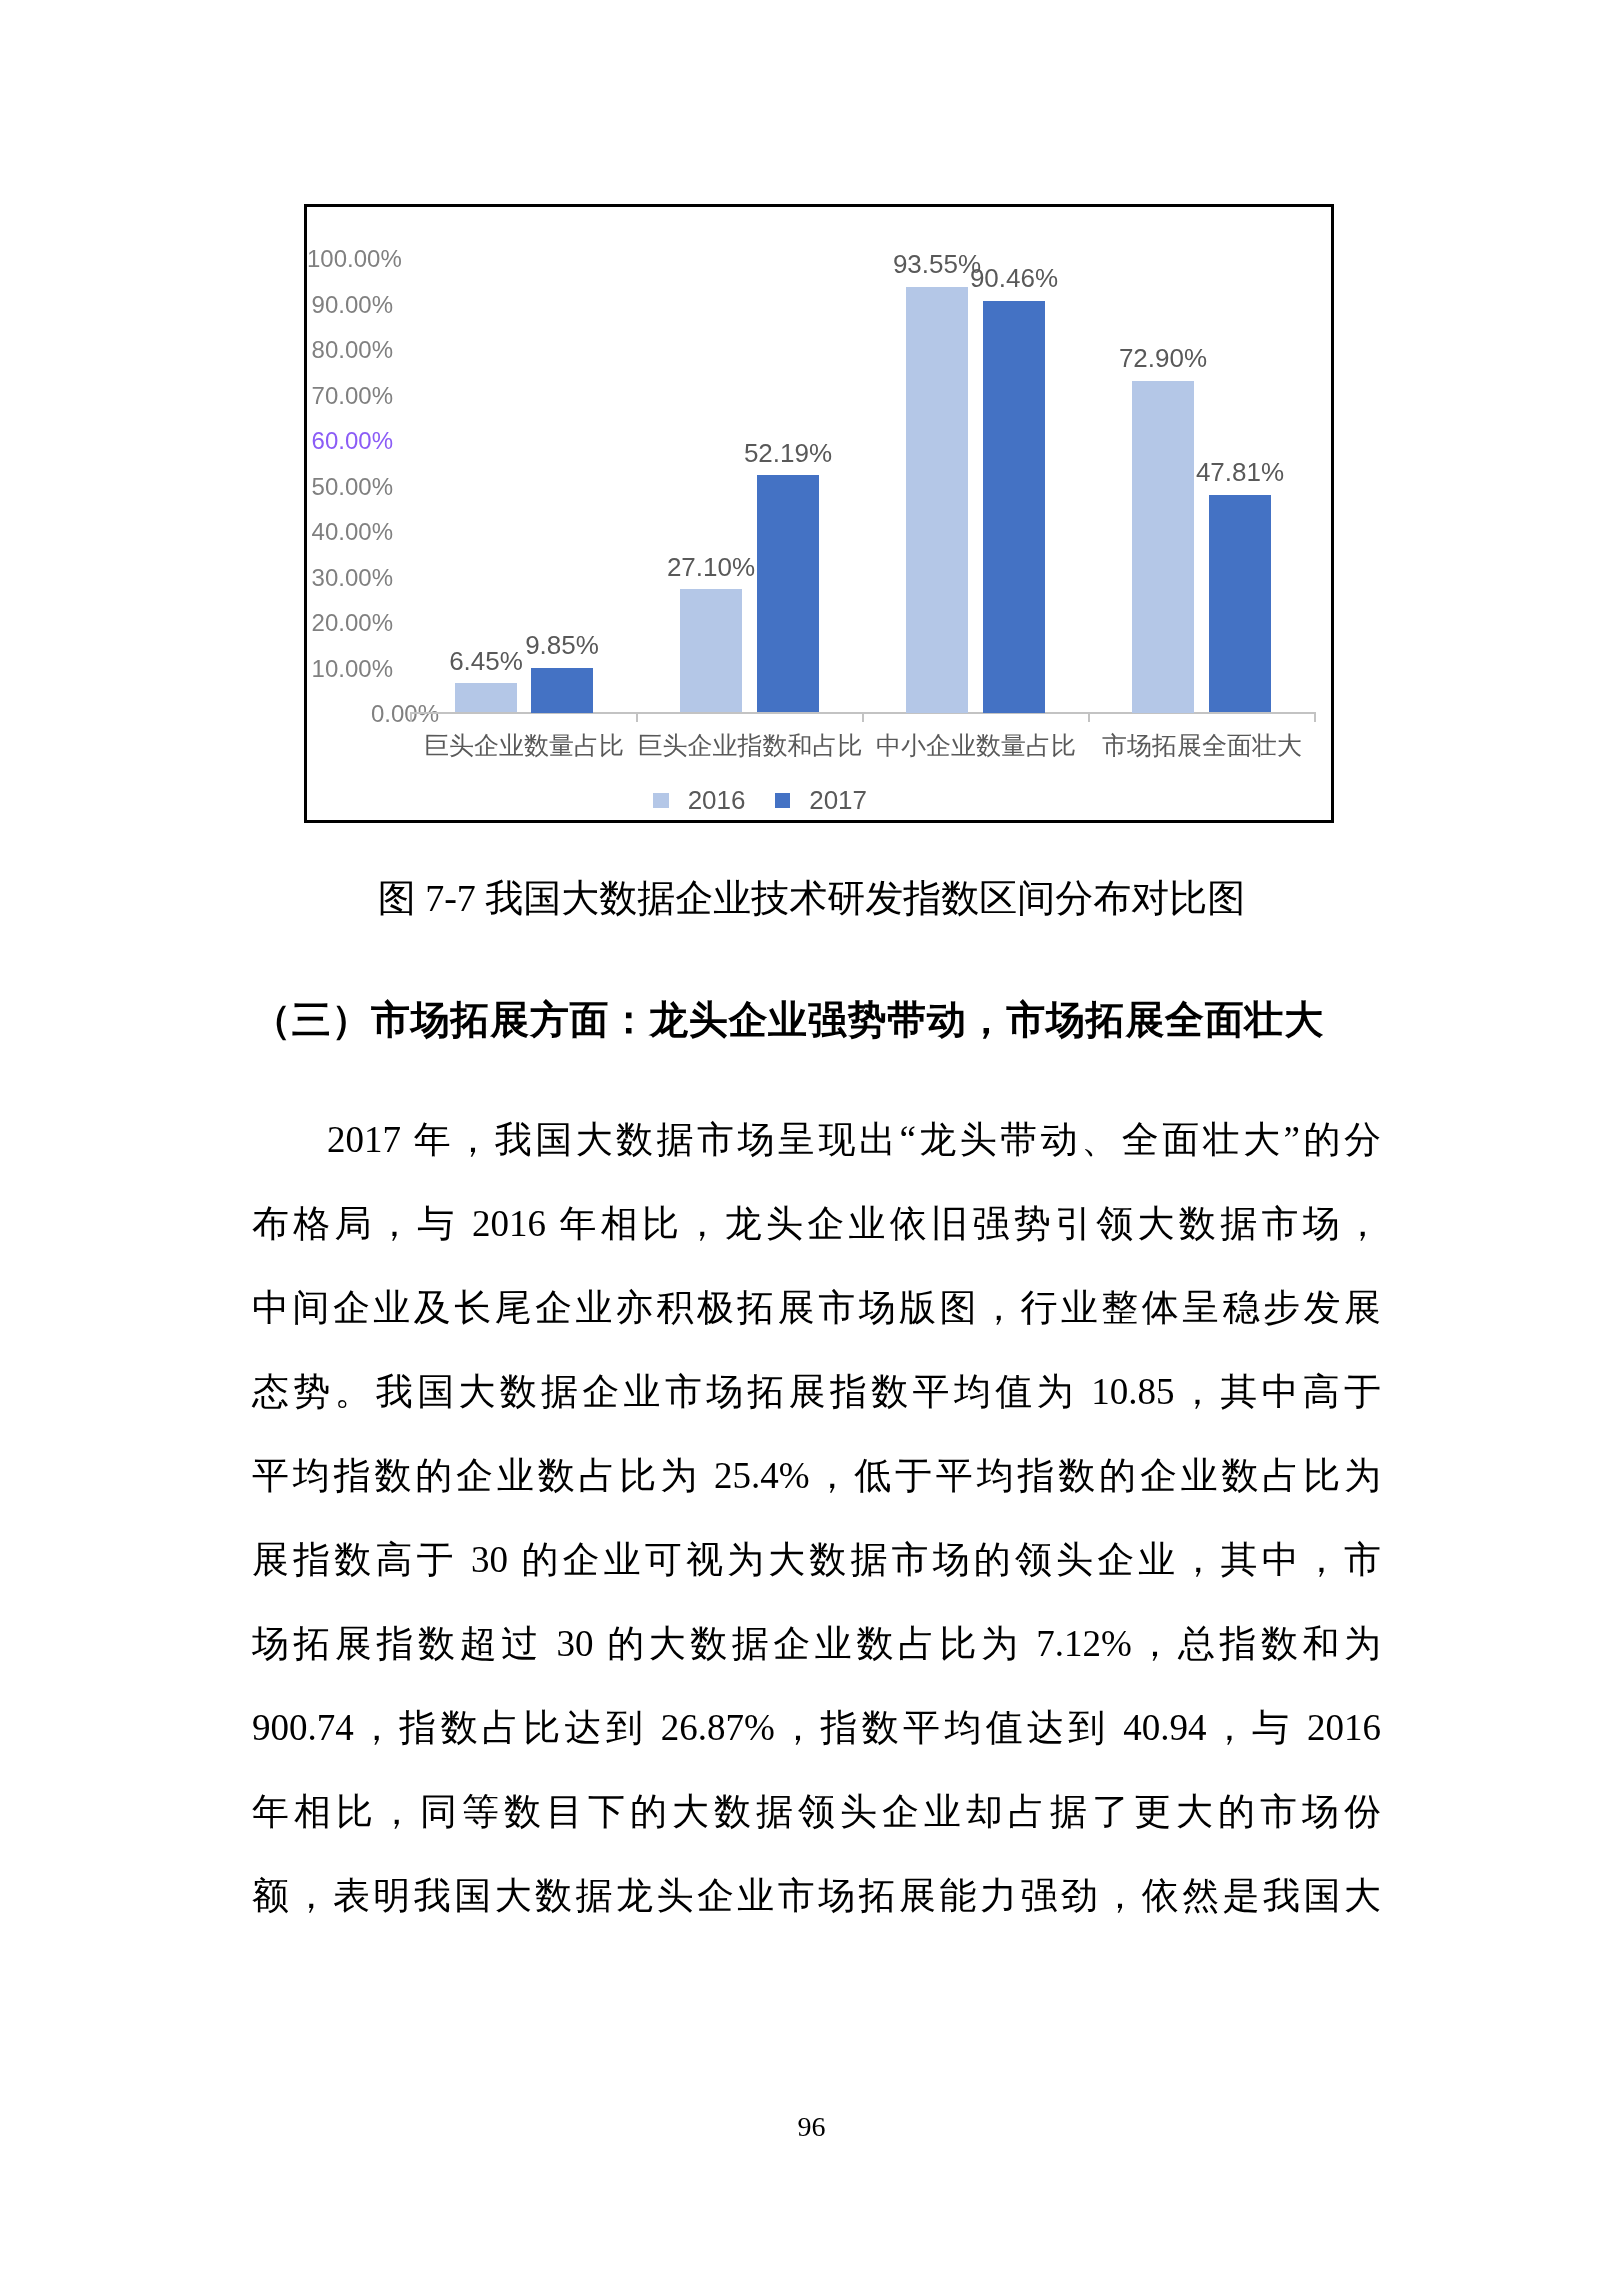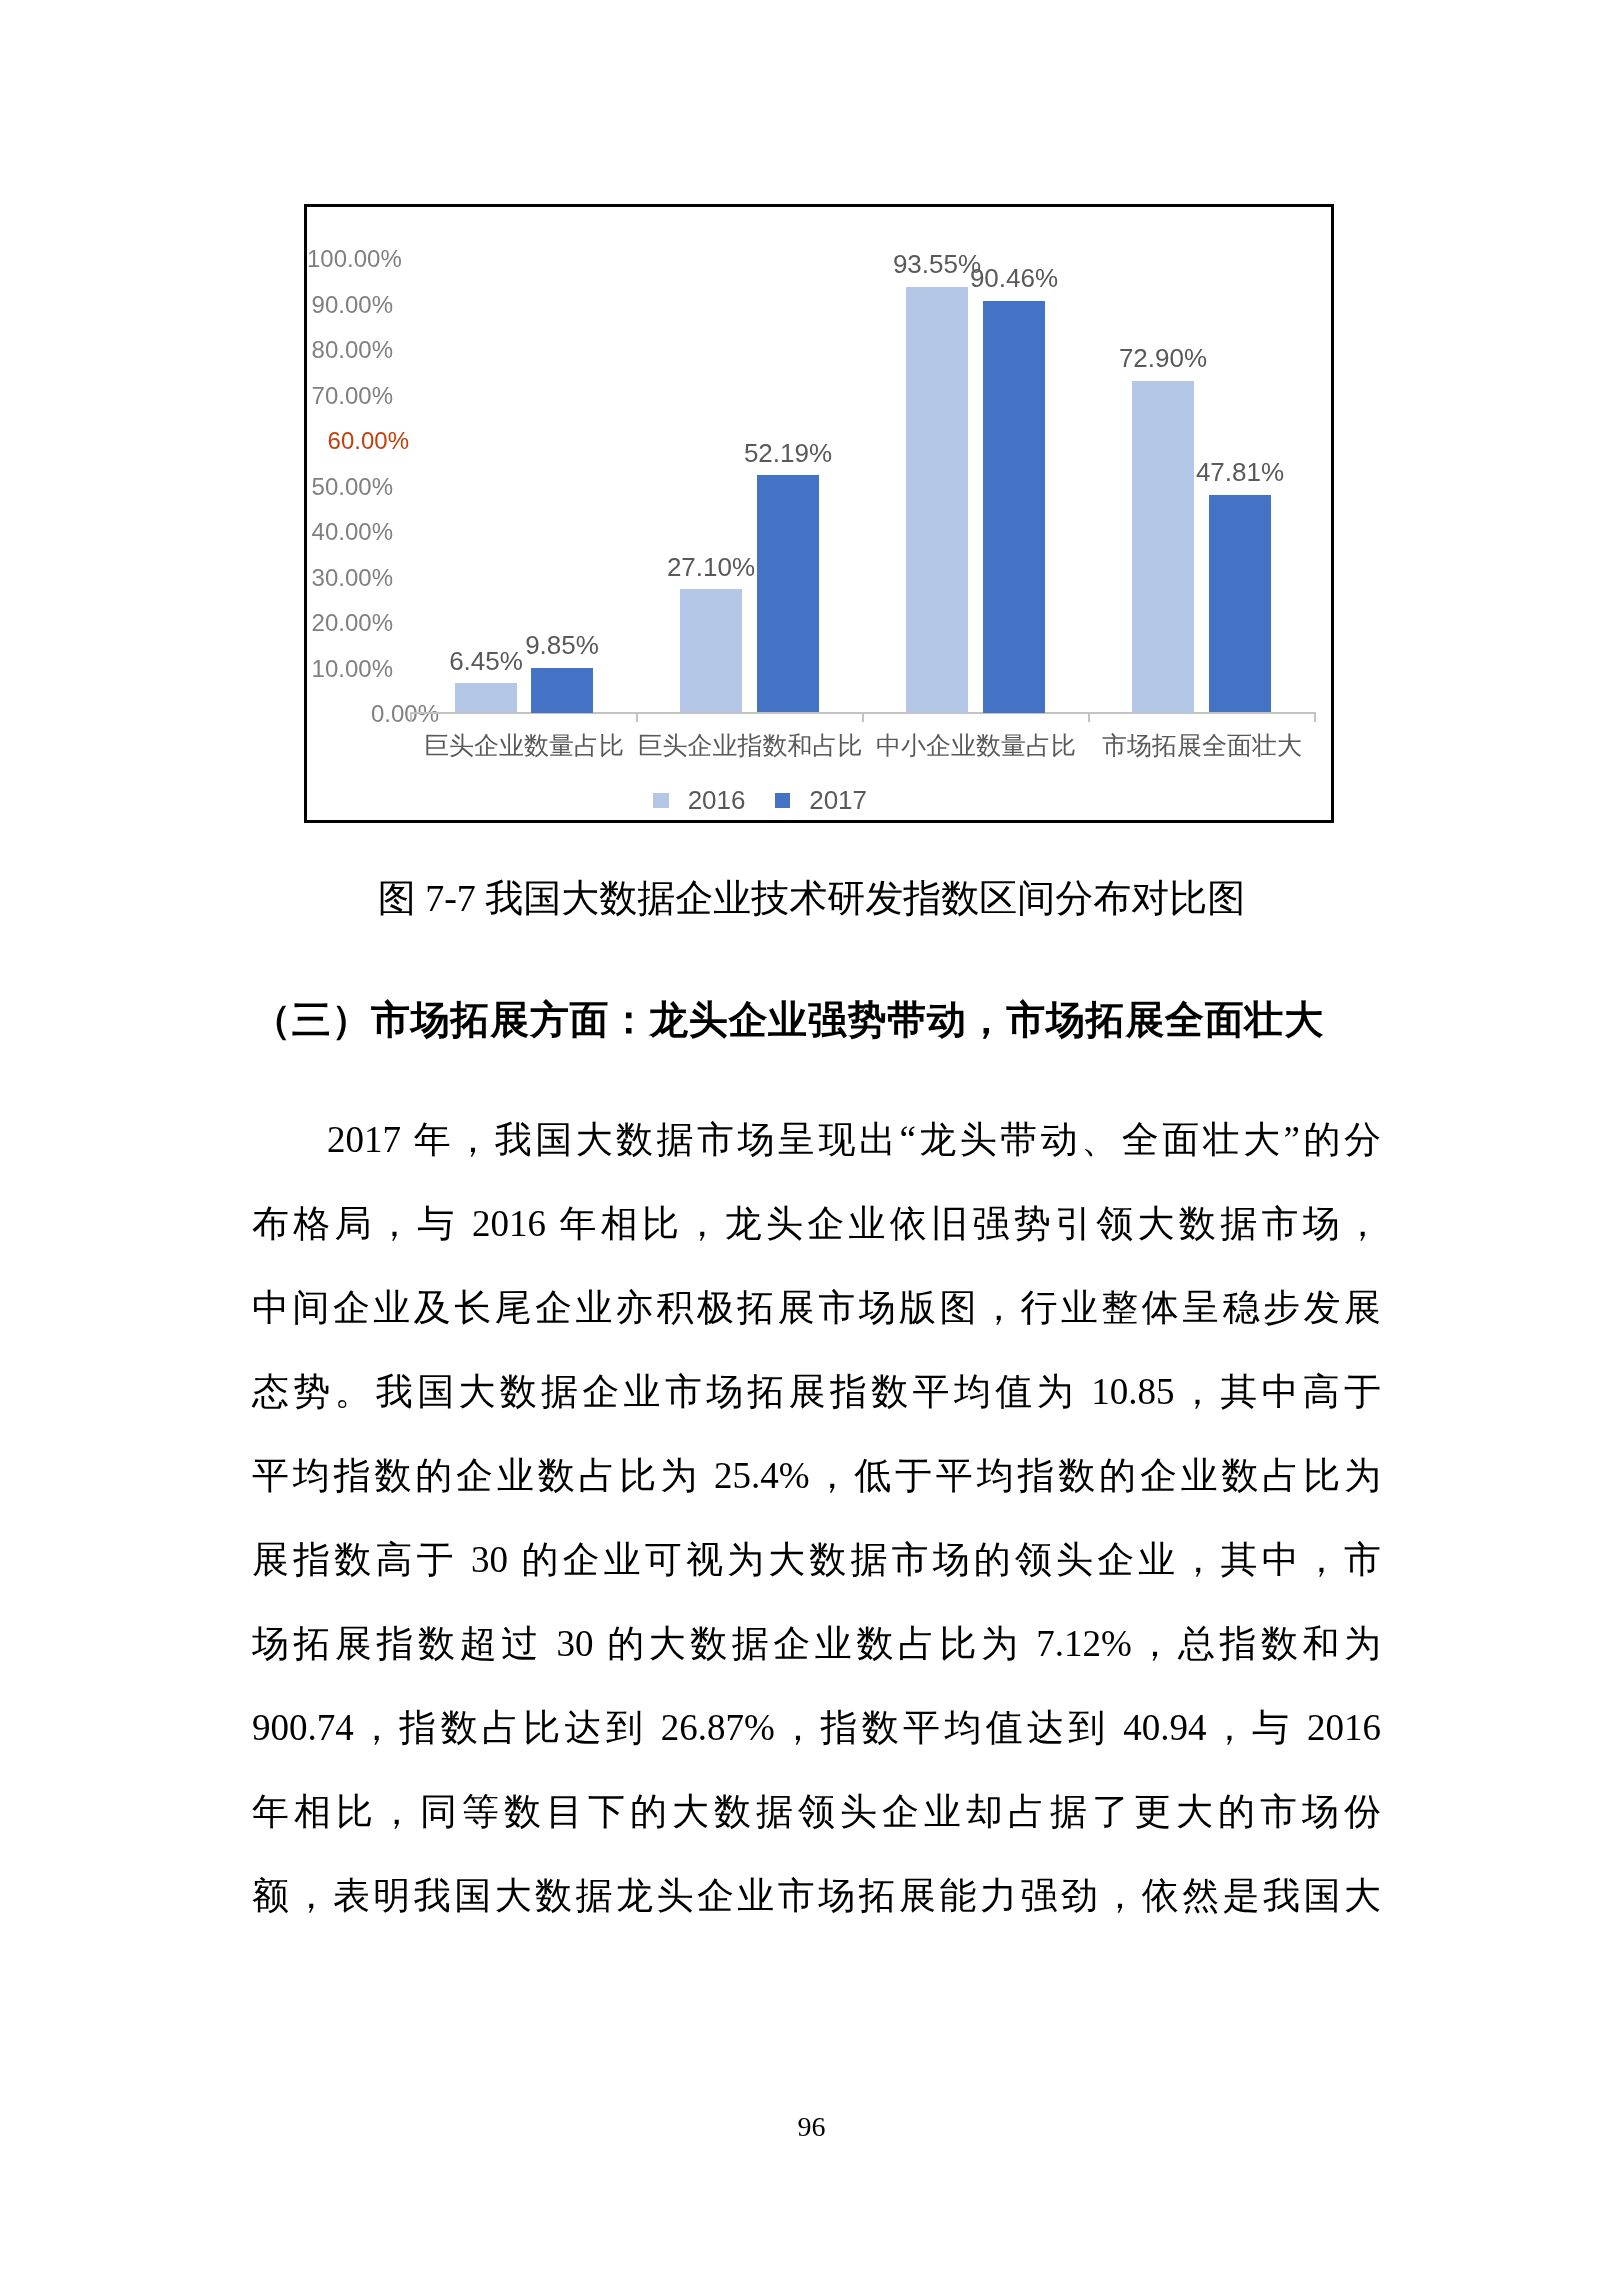--- a/index.html
+++ b/index.html
@@ -65,21 +65,21 @@
 <body>
 
 <div class="page">
 
   <figure class="chart-frame">
     <div class="chart-content" id="chart">
         <div class="ytick" style="top: 39px; color: rgb(128, 128, 128);">100.00%</div>
         <div class="ytick" style="top: 85px; color: rgb(128, 128, 128);">90.00%</div>
         <div class="ytick" style="top: 130px; color: rgb(128, 128, 128);">80.00%</div>
         <div class="ytick" style="top: 176px; color: rgb(128, 128, 128);">70.00%</div>
-        <div class="ytick" style="top: 221px; color: #c2410c; padding-left: 16px;">60.00%</div>
+        <div class="ytick" style="top: 221px; color: #8b5cf6;">60.00%</div>
         <div class="ytick" style="top: 267px; color: rgb(128, 128, 128);">50.00%</div>
         <div class="ytick" style="top: 312px; color: rgb(128, 128, 128);">40.00%</div>
         <div class="ytick" style="top: 358px; color: rgb(128, 128, 128);">30.00%</div>
         <div class="ytick" style="top: 403px; color: rgb(128, 128, 128);">20.00%</div>
         <div class="ytick" style="top: 449px; color: rgb(128, 128, 128);">10.00%</div>
         <div class="ytick" style="top: 494px; color: rgb(128, 128, 128); padding-left: 46px;">0.00%</div>
         <div class="axis-line" style="left: 104px; top: 505px; width: 905px; height: 2px; background: rgb(195, 195, 195);"></div>
         <div class="xtick" style="left: 103px; top: 505px; width: 2px; height: 9.8px; background: rgb(195, 195, 195);"></div>
         <div class="xtick" style="left: 329px; top: 505px; width: 2px; height: 9.8px; background: rgb(195, 195, 195);"></div>
         <div class="xtick" style="left: 555px; top: 505px; width: 2px; height: 9.8px; background: rgb(195, 195, 195);"></div>

